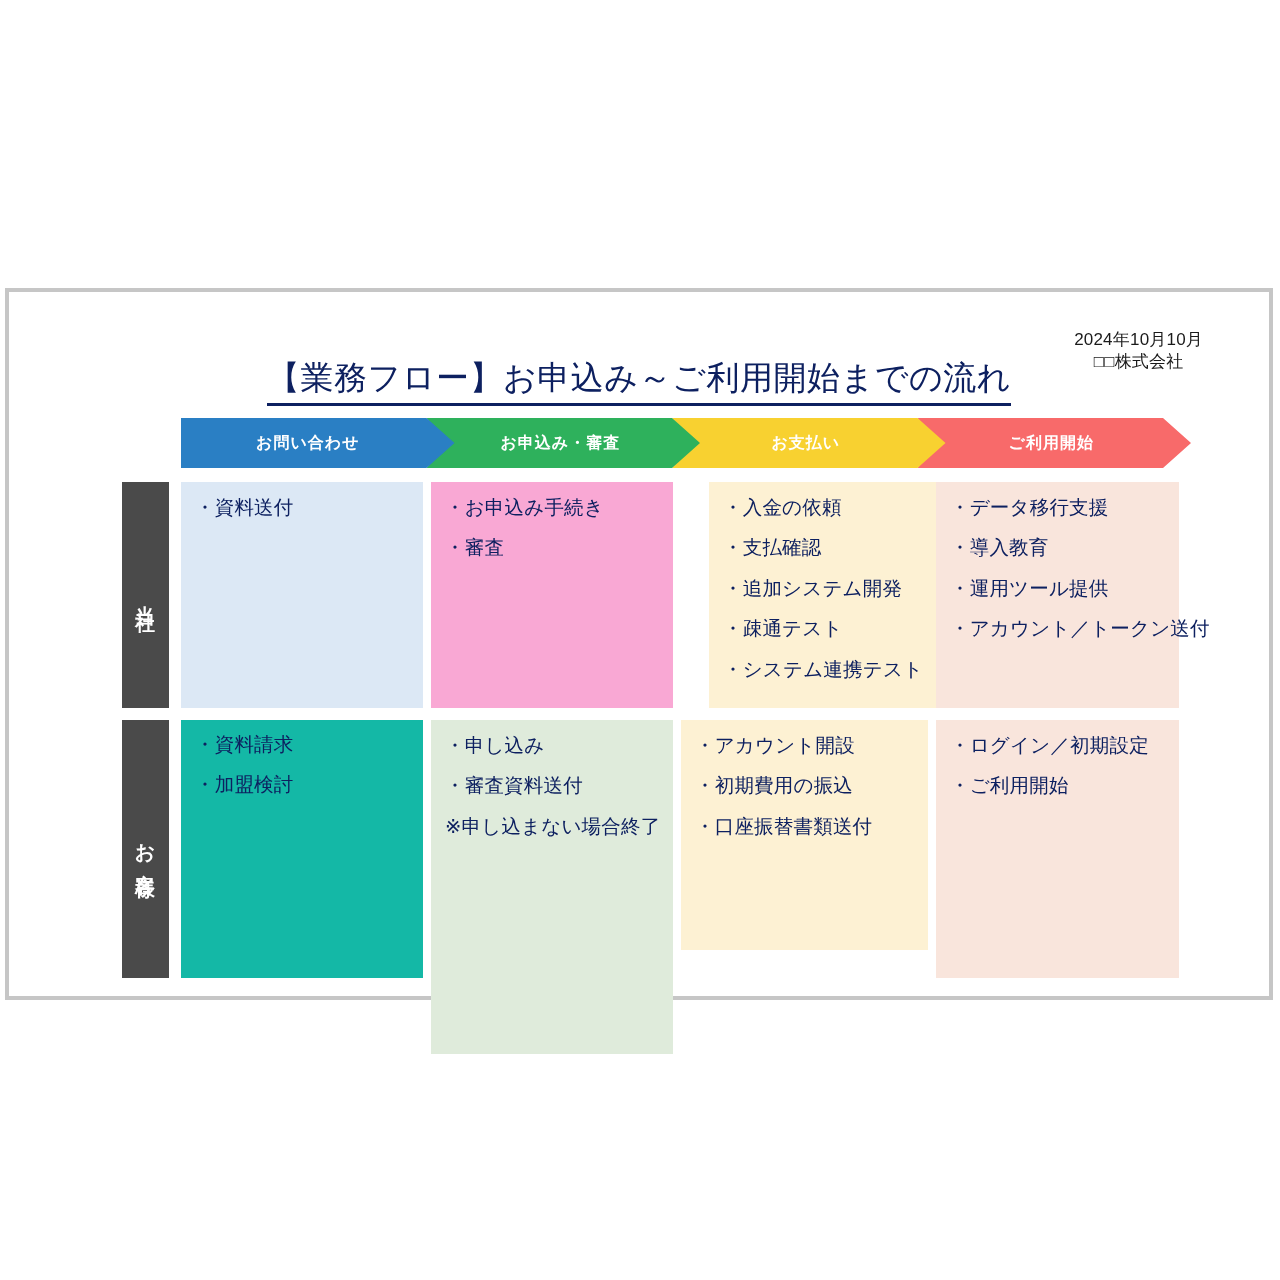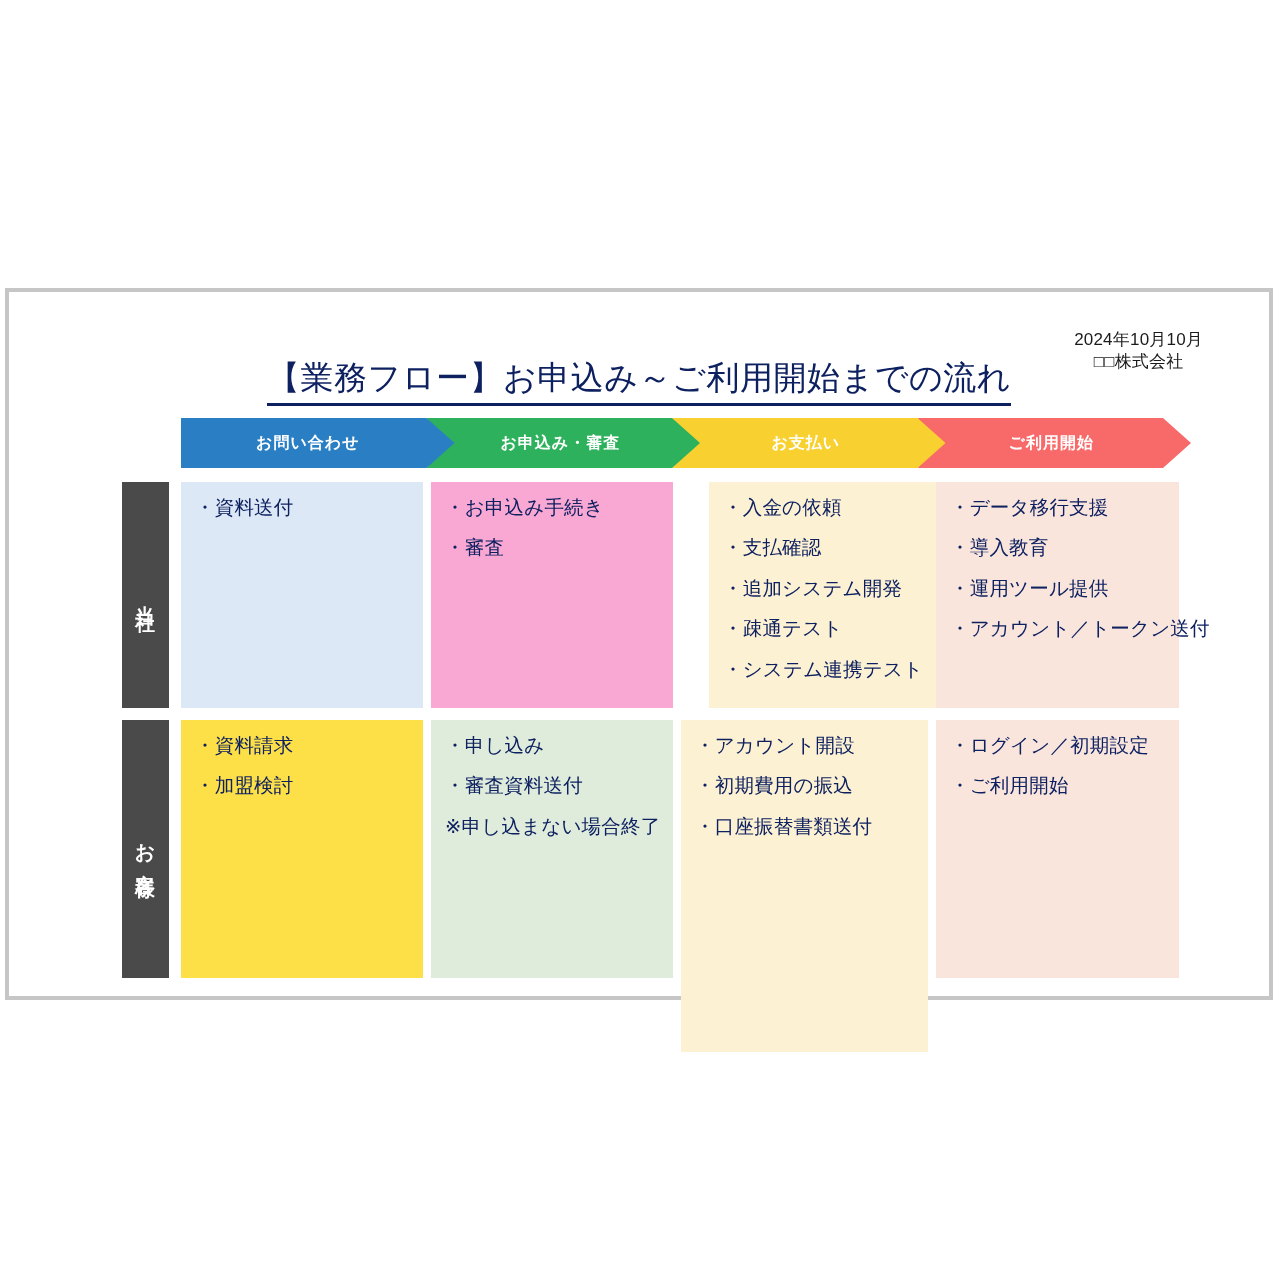--- a/index.html
+++ b/index.html
@@ -174,30 +174,30 @@
       </div>
       <div class="cell" style="left: 927px; top: 190px; width: 243px; height: 226px; background: rgb(249, 229, 220);">
         <div class="item">・データ移行支援</div>
         <div class="item">・導入教育</div>
         <div class="item">・運用ツール提供</div>
         <div class="item">・アカウント／トークン送付</div>
       </div>
       <div class="row-label" style="top: 428px; height: 258px;">
         <span class="vtext">お客様</span>
       </div>
-      <div class="cell" style="left: 172px; top: 428px; width: 242px; height: 258px; background: #fde047;">
+      <div class="cell" style="left: 172px; top: 428px; width: 242px; height: 258px; background: #14b8a6; font-family: Liberation Serif, serif;">
         <div class="item">・資料請求</div>
         <div class="item">・加盟検討</div>
       </div>
-      <div class="cell" style="left: 422px; top: 428px; width: 242px; height: 258px; background: rgb(223, 235, 219);">
+      <div class="cell" style="left: 422px; top: 428px; width: 242px; height: 334px; background: rgb(223, 235, 219);">
         <div class="item">・申し込み</div>
         <div class="item">・審査資料送付</div>
         <div class="item">※申し込まない場合終了</div>
       </div>
-      <div class="cell" style="left: 672px; top: 428px; width: 247px; height: 332px; background: rgb(253, 241, 211);">
+      <div class="cell" style="left: 672px; top: 428px; width: 247px; height: 230px; background: rgb(253, 241, 211);">
         <div class="item">・アカウント開設</div>
         <div class="item">・初期費用の振込</div>
         <div class="item">・口座振替書類送付</div>
       </div>
       <div class="cell" style="left: 927px; top: 428px; width: 243px; height: 258px; background: rgb(249, 229, 220);">
         <div class="item">・ログイン／初期設定</div>
         <div class="item">・ご利用開始</div>
       </div>
     </div>
 

